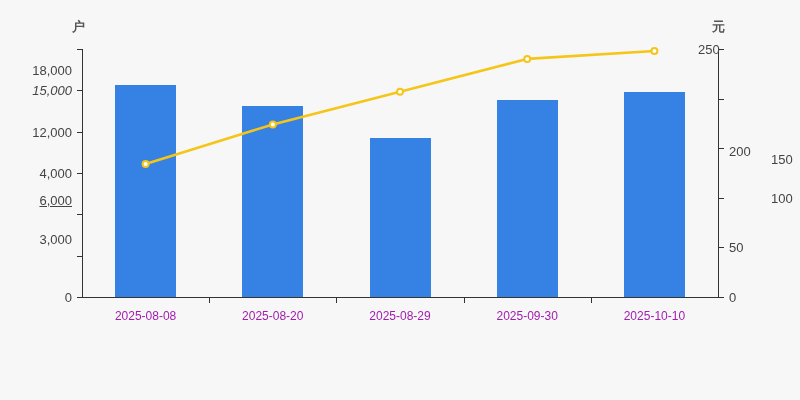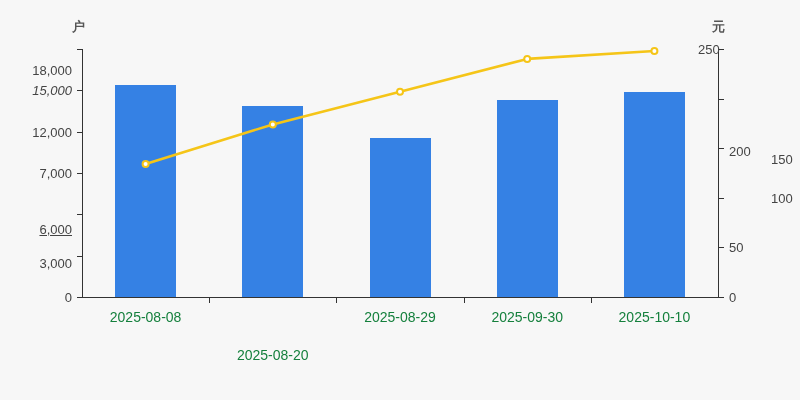--- a/index.html
+++ b/index.html
@@ -48,22 +48,22 @@
     position: absolute;
     font-size: 13px;
     color: #444;
     white-space: nowrap;
     line-height: 1;
   }
   .tick-label.left  { text-align: right; }
   .tick-label.right { text-align: left; }
   .cat-label {
     position: absolute;
-    font-size: 14px;
-    color: #15803d;
+    font-size: 12px;
+    color: #a21caf;
     white-space: nowrap;
     text-align: center;
     line-height: 1;
   }
   .bar {
     position: absolute;
     background: #3581e4;
   }
   #line-layer {
     position: absolute;
@@ -83,25 +83,25 @@
   <div class="axis-unit" id="right-unit">元</div>
 
   <div class="axis-line" id="left-axis" style="left: 82px; top: 49px; height: 249px;"></div>
   <div class="axis-line" id="right-axis" style="left: 718px; top: 49px; height: 249px;"></div>
   <div class="axis-baseline" id="x-axis" style="left: 82px; top: 297px; width: 637px;"></div>
 
   <div id="left-ticks">
       <div class="tick-mark" style="left: 77px; top: 297px;"></div>
       <div class="tick-label left" style="right: 728px; top: 291px;">0</div>
       <div class="tick-mark" style="left: 77px; top: 255.667px;"></div>
-      <div class="tick-label left" style="right: 728px; top: 257px;">3,000</div>
+      <div class="tick-label left" style="right: 728px; top: 233px;">3,000</div>
       <div class="tick-mark" style="left: 77px; top: 214.333px;"></div>
-      <div class="tick-label left" style="right: 728px; top: 223px; text-decoration: underline;">6,000</div>
+      <div class="tick-label left" style="right: 728px; top: 194px; text-decoration: underline;">6,000</div>
       <div class="tick-mark" style="left: 77px; top: 173px;"></div>
-      <div class="tick-label left" style="right: 728px; top: 167px;">7,000</div>
+      <div class="tick-label left" style="right: 728px; top: 167px;">4,000</div>
       <div class="tick-mark" style="left: 77px; top: 131.667px;"></div>
       <div class="tick-label left" style="right: 728px; top: 125.667px;">12,000</div>
       <div class="tick-mark" style="left: 77px; top: 90.3333px;"></div>
       <div class="tick-label left" style="right: 728px; top: 84.3333px; font-style: italic;">15,000</div>
       <div class="tick-mark" style="left: 77px; top: 49px;"></div>
       <div class="tick-label left" style="right: 728px; top: 43px; margin-top: 21px;">18,000</div>
     </div>
   <div id="right-ticks">
       <div class="tick-mark" style="left: 719px; top: 297px;"></div>
       <div class="tick-label right" style="left: 729px; top: 291px;">0</div>
@@ -111,21 +111,21 @@
       <div class="tick-label right" style="left: 729px; top: 191.8px; margin-left: 42px;">100</div>
       <div class="tick-mark" style="left: 719px; top: 148.2px;"></div>
       <div class="tick-label right" style="left: 771px; top: 142.2px; margin-top: 11px;">150</div>
       <div class="tick-mark" style="left: 719px; top: 98.6px;"></div>
       <div class="tick-label right" style="left: 729px; top: 109px; margin-top: 36px;">200</div>
       <div class="tick-mark" style="left: 719px; top: 49px;"></div>
       <div class="tick-label right" style="left: 698px; top: 43px;">250</div>
     </div>
   <div id="cat-labels">
       <div class="cat-label" style="left: 82px; width: 127.2px; top: 310px;">2025-08-08</div>
-      <div class="cat-label" style="left: 209.2px; width: 127.2px; top: 310px; margin-top: 38px;">2025-08-20</div>
+      <div class="cat-label" style="left: 209.2px; width: 127.2px; top: 310px;">2025-08-20</div>
       <div class="axis-line" style="left: 209.2px; top: 298px; height: 5px;"></div>
       <div class="cat-label" style="left: 336.4px; width: 127.2px; top: 310px;">2025-08-29</div>
       <div class="axis-line" style="left: 336.4px; top: 298px; height: 5px;"></div>
       <div class="cat-label" style="left: 463.6px; width: 127.2px; top: 310px; text-align: center;">2025-09-30</div>
       <div class="axis-line" style="left: 463.6px; top: 298px; height: 5px;"></div>
       <div class="cat-label" style="left: 590.8px; width: 127.2px; top: 310px;">2025-10-10</div>
       <div class="axis-line" style="left: 590.8px; top: 298px; height: 5px;"></div>
     </div>
   <div id="bars-layer">
       <div class="bar" style="left: 115.1px; top: 85.3733px; width: 61px; height: 211.627px; background: rgb(53, 129, 228);"></div>

